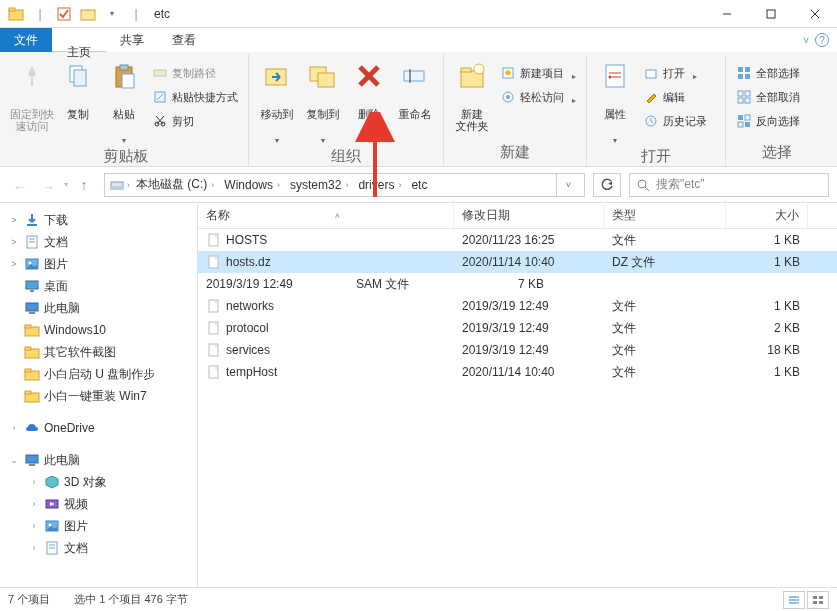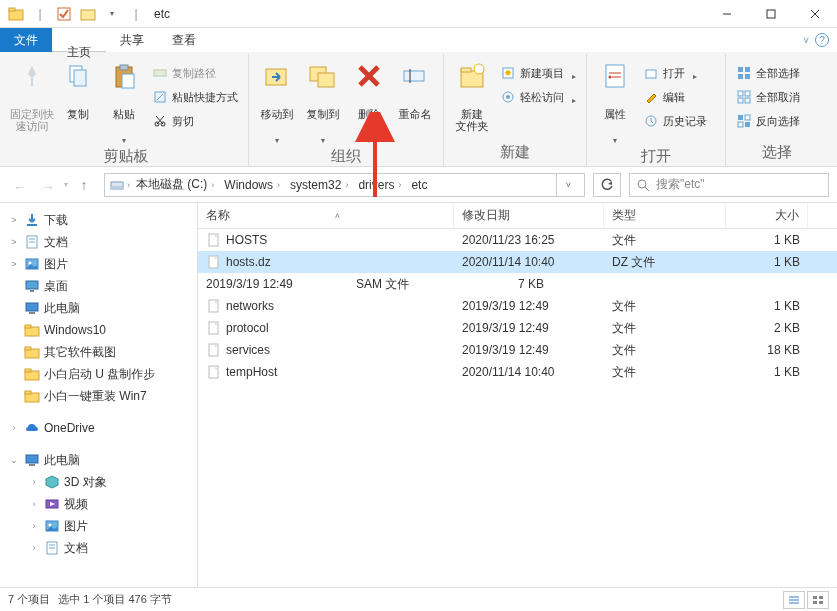--- a/index.html
+++ b/index.html
@@ -65,21 +65,21 @@
 .col-type { width: 122px; }
 .col-size { width: 82px; justify-content: flex-end; }
 .list-rows { flex: 1; overflow: auto; }
 .row { display: flex; height: 22px; font-size: 12px; }
 .row.selected { background: #cce8ff; }
 .row .cell { padding: 0 8px; display: flex; align-items: center; gap: 4px; }
 .row .fico { width: 16px; height: 16px; display: flex; align-items: center; justify-content: center; }
 .row .col-size { justify-content: flex-end; }
 
 
-.status { height: 24px; border-top: 1px solid #e0e0e0; display: flex; align-items: center; padding: 0 8px; font-size: 11px; color: #444; gap: 8px; }
+.status { height: 24px; border-top: 1px solid #e0e0e0; display: flex; align-items: center; padding: 0 8px; font-size: 11px; color: #444; gap: 24px; }
 .status .right { margin-left: auto; display: flex; gap: 2px; }
 .status .view-btn { width: 22px; height: 18px; border: 1px solid #ccc; display:flex; align-items:center; justify-content:center; font-size:10px; }
 
 
 .arrow-annot { position: absolute; left: 345px; top: 112px; pointer-events: none; }
 
 
 svg { display: block; }
 </style>
 </head>

